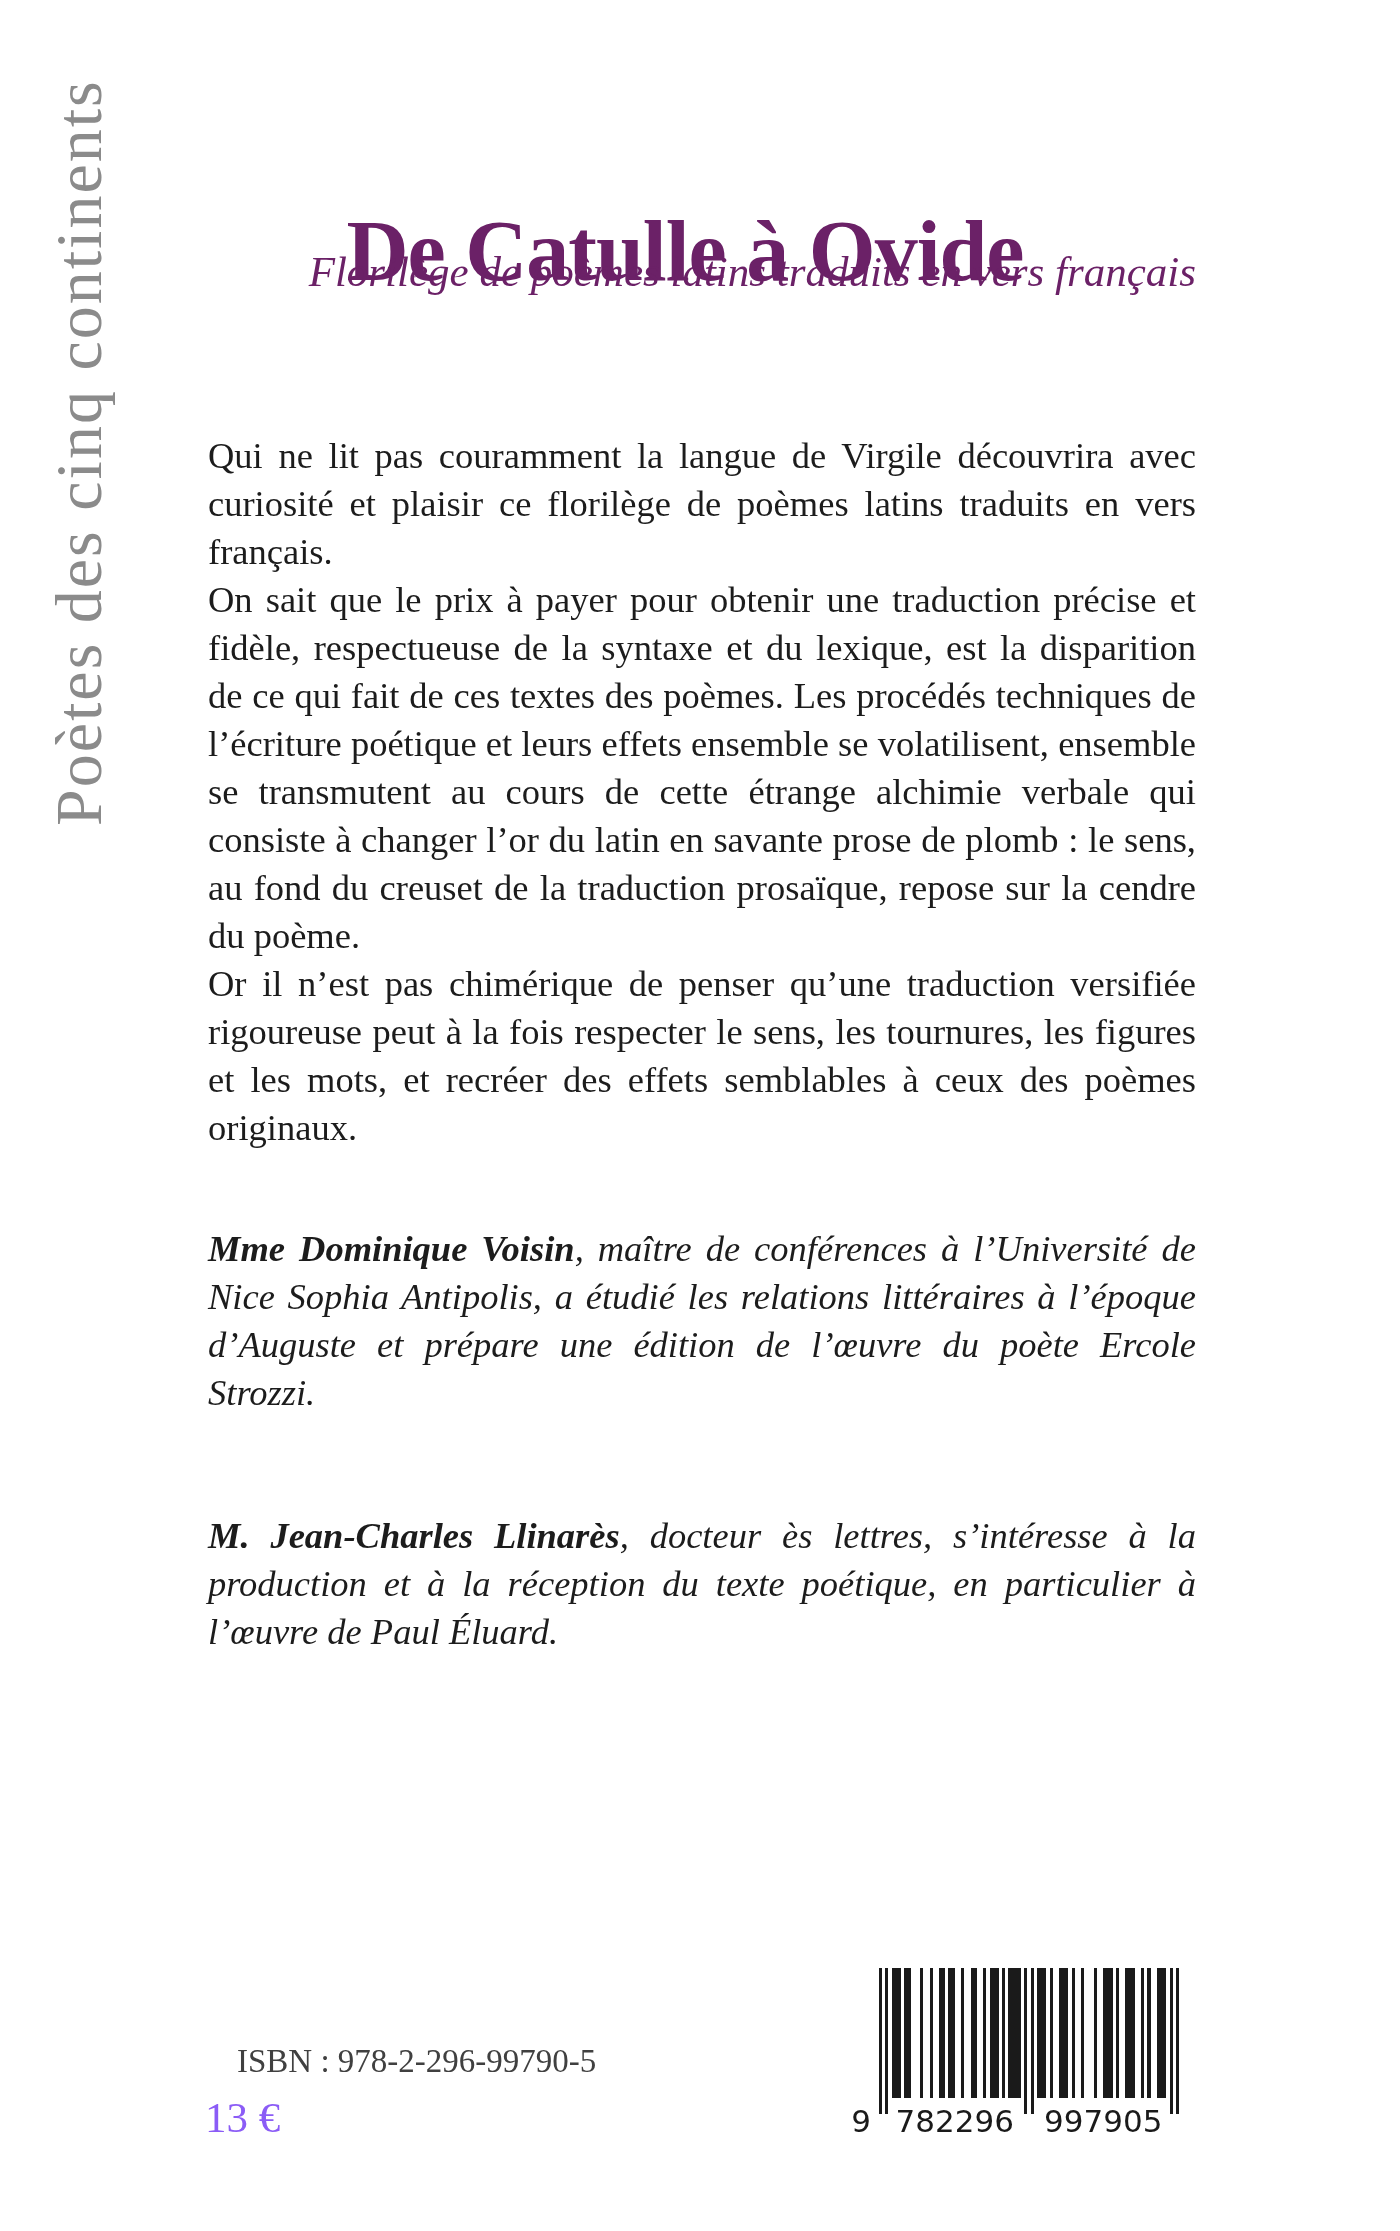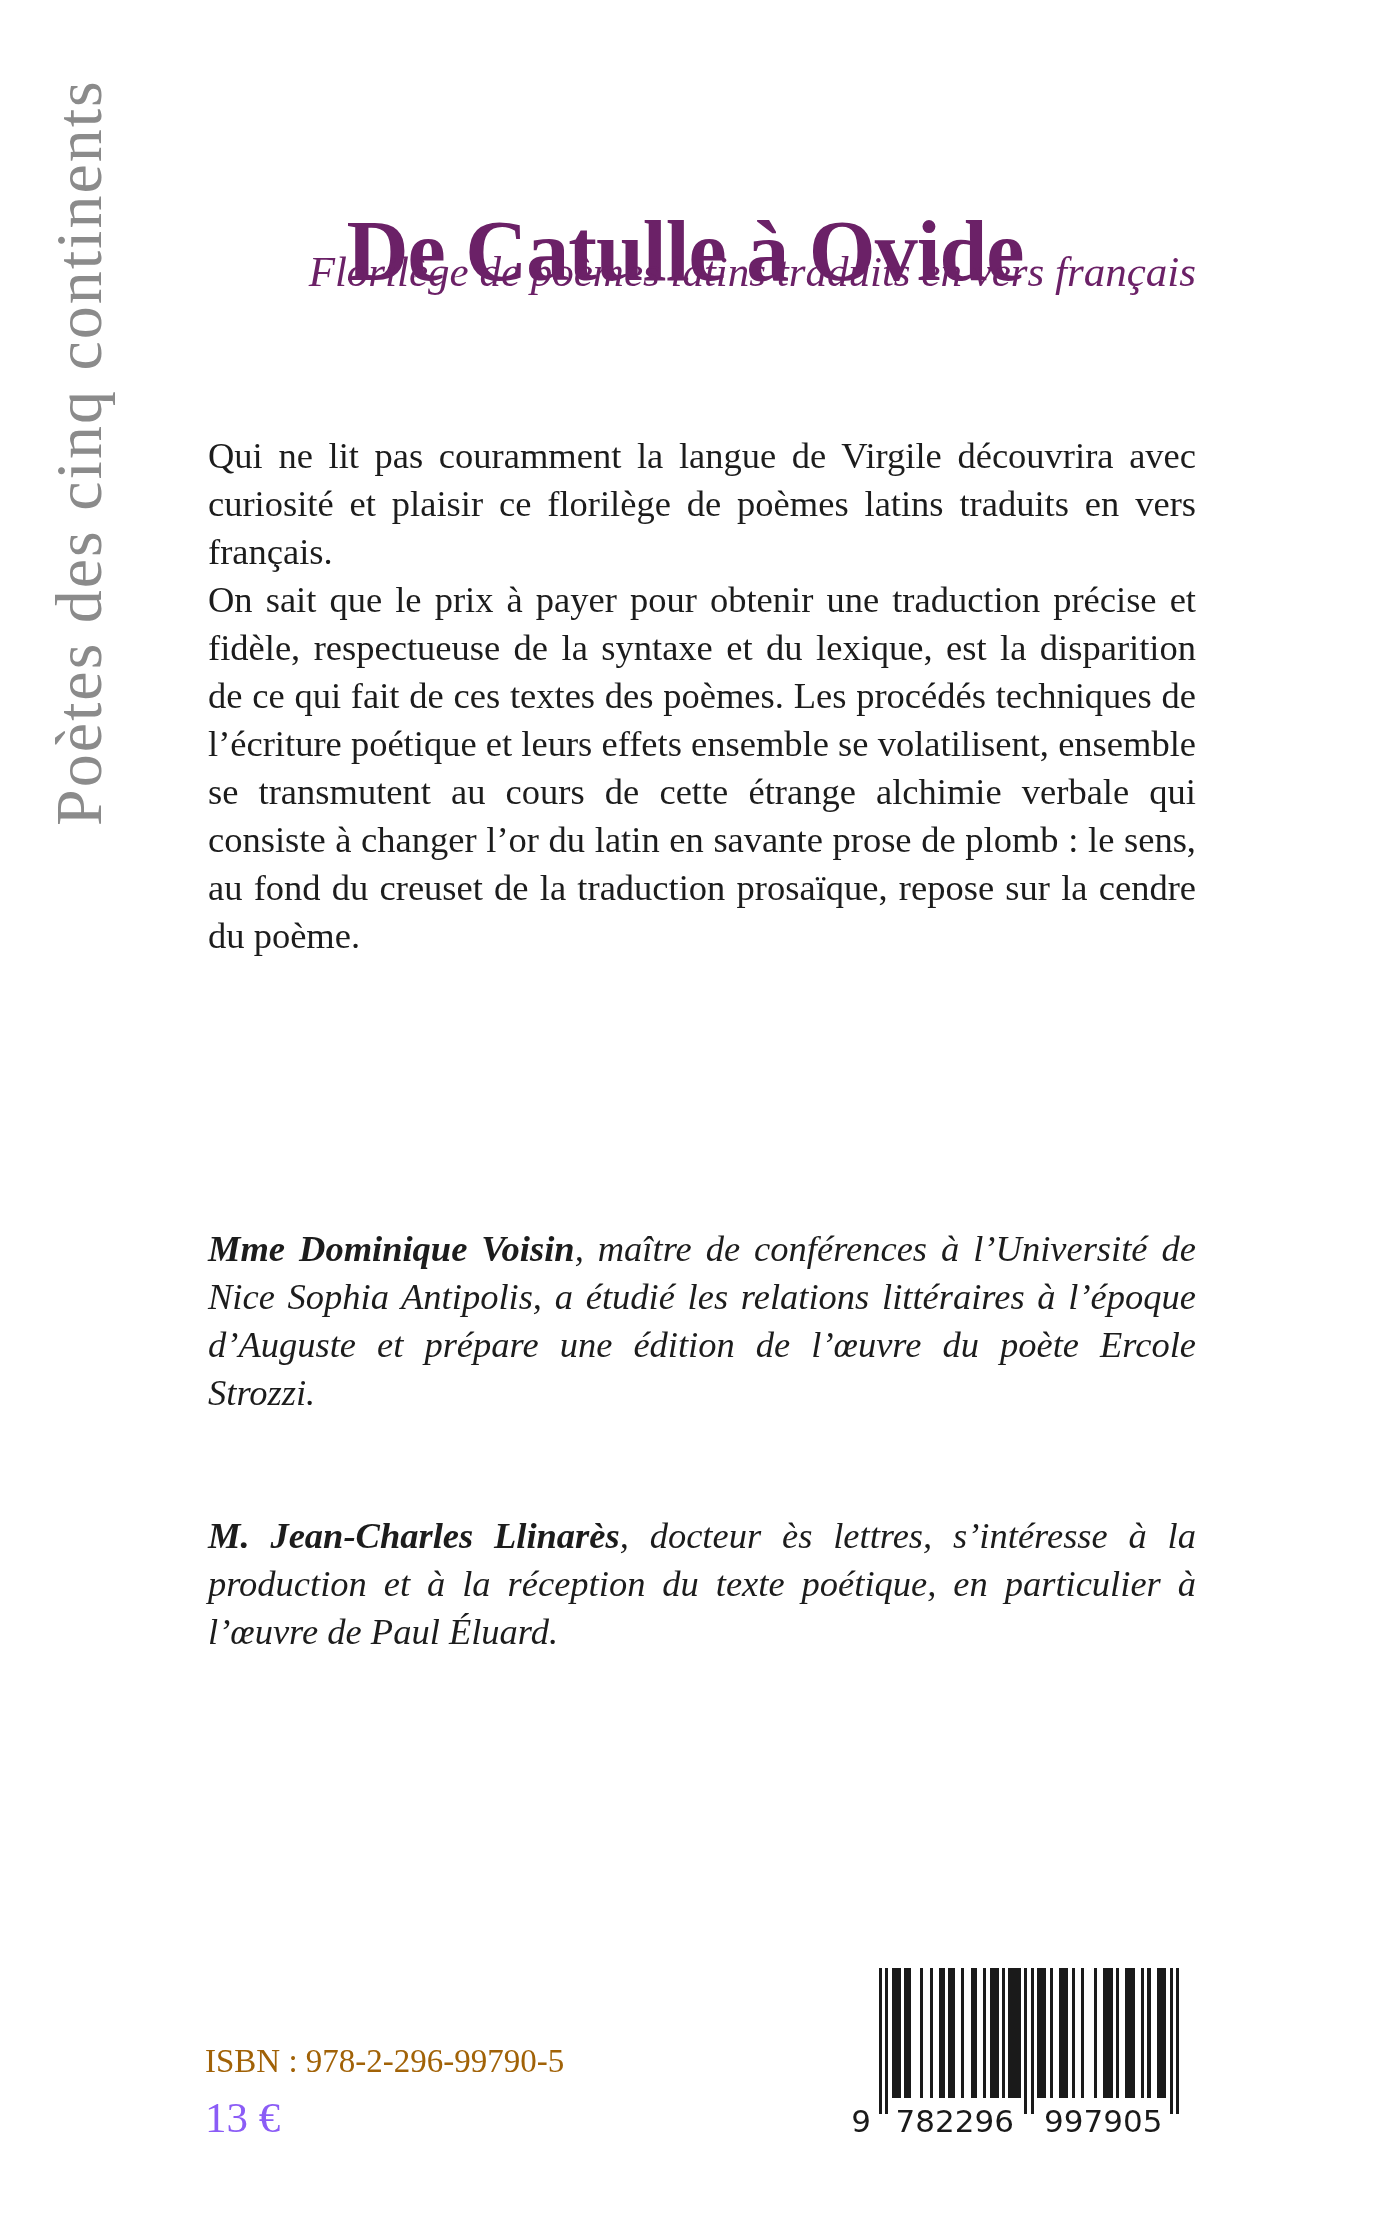--- a/index.html
+++ b/index.html
@@ -53,27 +53,28 @@
 
   <div class="spine" style="color: rgb(139, 139, 139);">Poètes des cinq continents</div>
 
   <h1 class="title" style="color: rgb(107, 33, 103);">De Catulle à Ovide</h1>
 
   <div class="subtitle" style="color: rgb(107, 33, 103);">Florilège de poèmes latins traduits en vers français</div>
 
   <div class="blurb">
     <p>Qui ne lit pas couramment la langue de Virgile découvrira avec curiosité et plaisir ce florilège de poèmes latins traduits en vers français.</p>
     <p>On sait que le prix à payer pour obtenir une traduction précise et fidèle, respectueuse de la syntaxe et du lexique, est la disparition de ce qui fait de ces textes des poèmes. Les procédés techniques de l’écriture poétique et leurs effets ensemble se volatilisent, ensemble se transmutent au cours de cette étrange alchimie verbale qui consiste à changer l’or du latin en savante prose de plomb : le sens, au fond du creuset de la traduction prosaïque, repose sur la cendre du poème.</p>
+    <p>Or il n’est pas chimérique de penser qu’une traduction versifiée rigoureuse peut à la fois respecter le sens, les tournures, les figures et les mots, et recréer des effets semblables à ceux des poèmes originaux.</p>
   </div>
 
   <p class="bio bio-1"><span class="author-name">Mme Dominique Voisin</span><span>, maître de conférences à l’Université de Nice Sophia Antipolis, a étudié les relations littéraires à l’époque d’Auguste et prépare une édition de l’œuvre du poète Ercole Strozzi.</span></p>
 
   <p class="bio bio-2"><span class="author-name">M. Jean-Charles Llinarès</span><span>, docteur ès lettres, s’intéresse à la production et à la réception du texte poétique, en particulier à l’œuvre de Paul Éluard.</span></p>
 
-  <div class="isbn" style="color: #a16207;">ISBN : 978-2-296-99790-5</div>
+  <div class="isbn" style="color: #404040; margin-left: 32px;">ISBN : 978-2-296-99790-5</div>
 
   <div class="price" style="color: #8b5cf6;">13 €</div>
 
   <div class="barcode" id="barcode"><svg width="334" height="168" viewBox="-34 0 334 168" shape-rendering="crispEdges">
         <rect x="0.00" y="0" width="3.16" height="146" fill="#1a1a1a"></rect>
         <rect x="6.32" y="0" width="3.16" height="146" fill="#1a1a1a"></rect>
         <rect x="12.63" y="0" width="9.47" height="130" fill="#1a1a1a"></rect>
         <rect x="25.26" y="0" width="6.32" height="130" fill="#1a1a1a"></rect>
         <rect x="41.05" y="0" width="3.16" height="130" fill="#1a1a1a"></rect>
         <rect x="50.53" y="0" width="3.16" height="130" fill="#1a1a1a"></rect>

